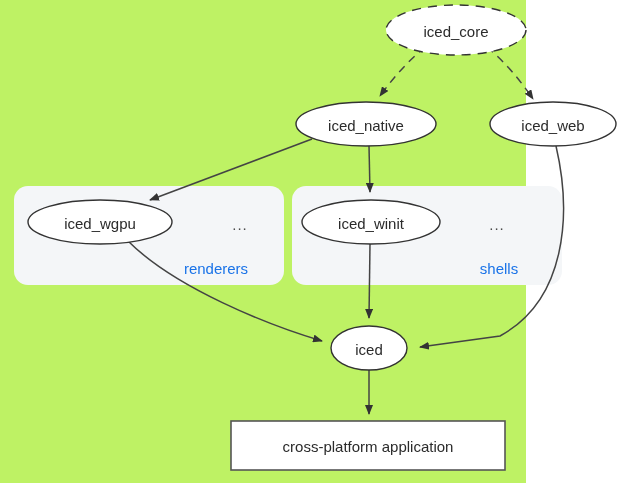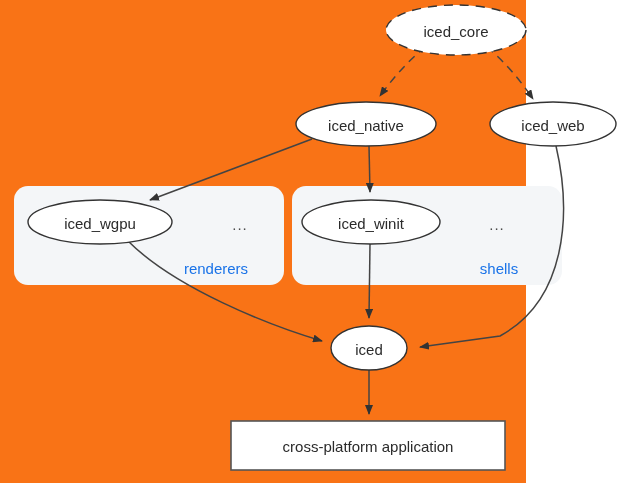--- a/index.html
+++ b/index.html
@@ -10,21 +10,21 @@
   body {
     width: 621px;
     height: 483px;
     font-family: "Liberation Sans", sans-serif;
     overflow: hidden;
   }
   #diagram-root {
     position: relative;
     width: 526px;
     height: 483px;
-    background: #f97316;
+    background: #bef264;
     text-decoration: underline;
   }
   svg.canvas {
     position: absolute;
     top: 0;
     left: 0;
     width: 621px;
     height: 483px;
   }
   .node-label {

